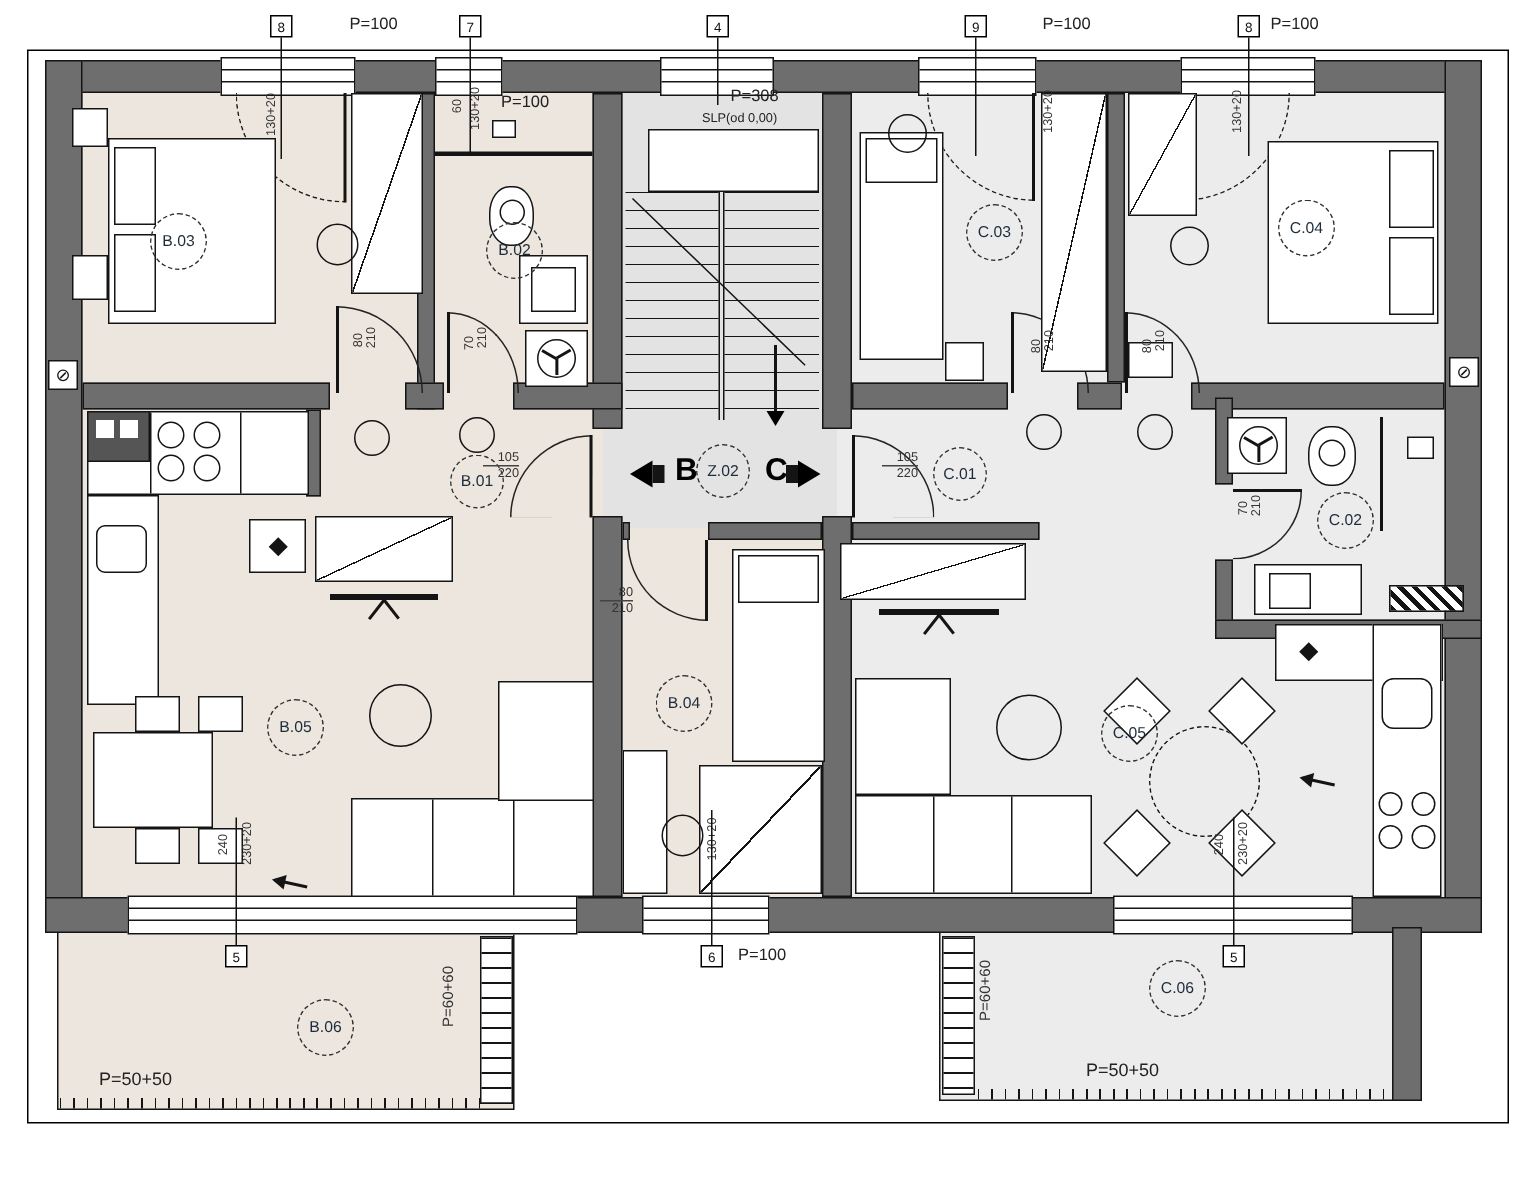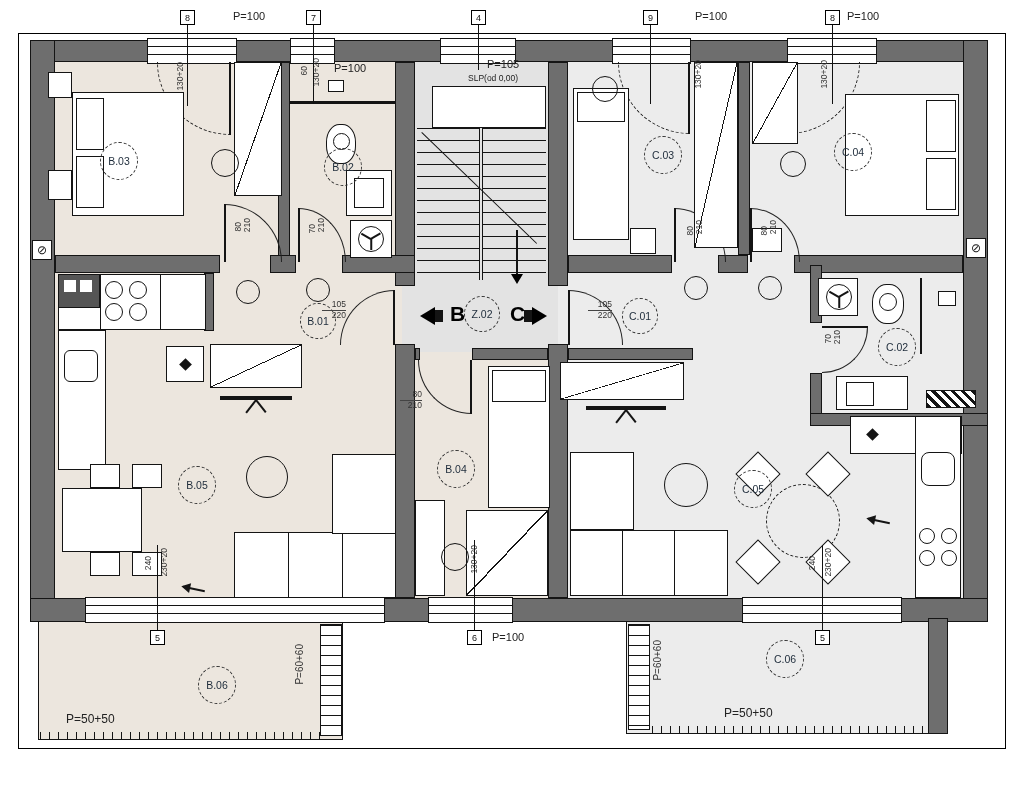--- a/index.html
+++ b/index.html
@@ -284,21 +284,21 @@
     </div>
   <div class="abs rlabel" style="left:464px;top:296px;width:36px;height:36px;">
       <span>Z.02</span>
     </div>
   <div class="abs rlabel" style="left:622px;top:298px;width:36px;height:36px;">
       <span>C.01</span>
     </div>
   <div class="abs rlabel" style="left:644px;top:136px;">
       <span>C.03</span>
     </div>
-  <div class="abs rlabel" style="left:834px;top:133px;">
+  <div class="abs rlabel" style="left:852px;top:133px;">
       <span>C.04</span>
     </div>
   <div class="abs rlabel" style="left:878px;top:328px;">
       <span>C.02</span>
     </div>
   <div class="abs rlabel" style="left:437px;top:450px;">
       <span>B.04</span>
     </div>
   <div class="abs rlabel" style="left:178px;top:466px;">
       <span>B.05</span>
@@ -315,21 +315,21 @@
 
   <div class="abs tri-l" style="left:420px;top:307px;"></div>
   <div class="abs line" style="left:435px;top:310px;width:8px;height:12px;"></div>
   <div class="abs navletter" style="left:450px;top:302px;"><span>B</span></div>
   <div class="abs navletter" style="left:510px;top:302px;"><span>C</span></div>
   <div class="abs line" style="left:524px;top:310px;width:8px;height:12px;"></div>
   <div class="abs tri-r" style="left:532px;top:307px;"></div>
 
   <div class="abs t" style="left:233px;top:10px;"><span>P=100</span></div>
   <div class="abs t" style="left:334px;top:62px;"><span>P=100</span></div>
-  <div class="abs t" style="left:487px;top:58px;"><span>P=105</span></div>
+  <div class="abs t" style="left:487px;top:58px;"><span>P=308</span></div>
   <div class="abs t small" style="left:468px;top:73px;"><span>SLP(od 0,00)</span></div>
   <div class="abs t" style="left:695px;top:10px;"><span>P=100</span></div>
   <div class="abs t" style="left:847px;top:10px;"><span>P=100</span></div>
   <div class="abs t" style="left:492px;top:631px;"><span>P=100</span></div>
   <div class="abs t" style="left:66px;top:712px;font-size:12px;"><span>P=50+50</span></div>
   <div class="abs t" style="left:724px;top:706px;font-size:12px;"><span>P=50+50</span></div>
   <div class="abs vtxt" style="left:294px;top:644px;font-size:10px;"><span>P=60+60</span></div>
   <div class="abs vtxt" style="left:652px;top:640px;font-size:10px;"><span>P=60+60</span></div>
 
   <div class="abs vtxt" style="left:176px;top:62px;"><span>130+20</span></div>

